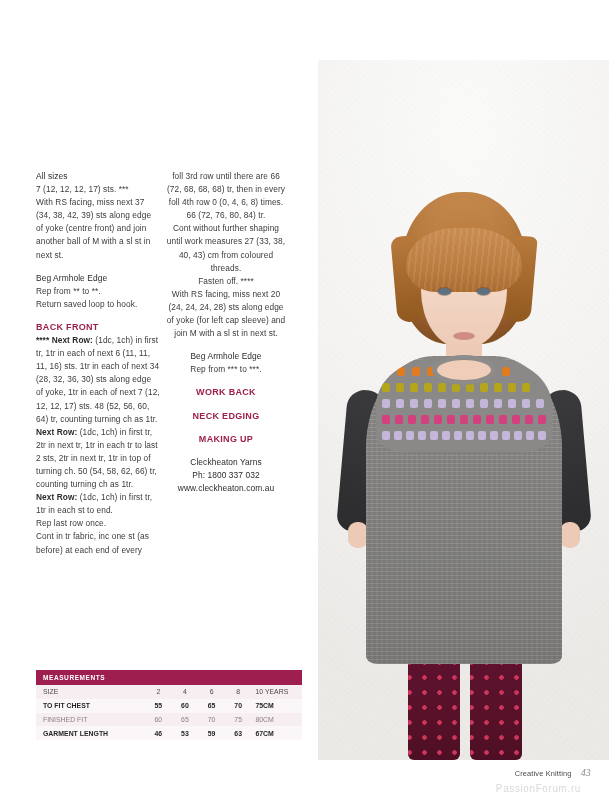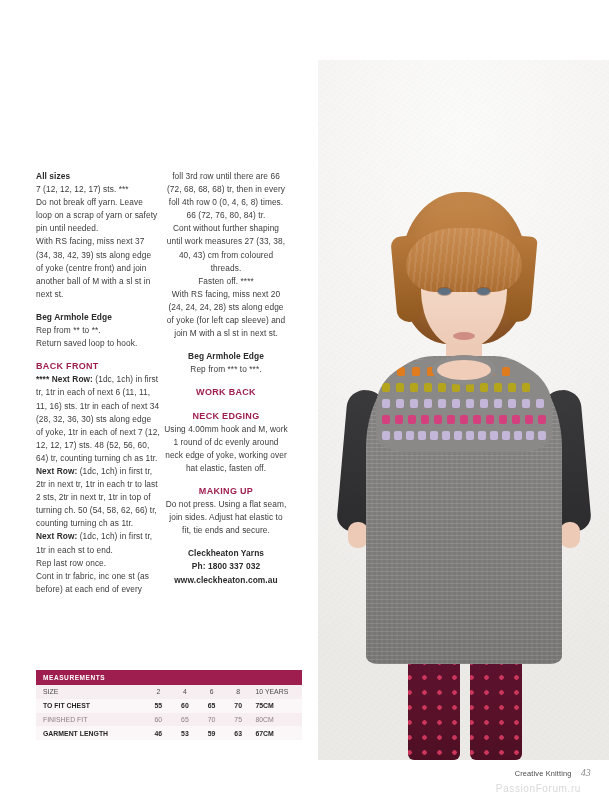--- a/index.html
+++ b/index.html
@@ -123,21 +123,21 @@
   .cols{
     position:absolute;left:36px;top:170px;width:266px;height:492px;
   }
   .col{
     position:absolute;top:0;width:124px;height:492px;
     font-size:8.3px;line-height:13.1px;color:#3b3b3b;letter-spacing:.01em;
   }
   .col.c1{left:0;} .col.c2{left:128px;text-align:center;}
   .col p{margin:0;}
   .col .gap{height:10px;}
-  .h-sub{font-weight:bold;color:#2b2b2b;font-size:8.4px;margin:0;}
+  .h-sub{font-weight:normal;color:#2b2b2b;font-size:8.4px;margin:0;}
   .h-main{
     font-weight:bold;color:#9e1f4f;font-size:9px;letter-spacing:.035em;margin:0;
   }
   .b{font-weight:bold;color:#2b2b2b;}
 
   
   .meas{
     position:absolute;left:36px;top:670px;width:266px;
     font-size:6.9px;
   }
@@ -270,21 +270,20 @@
     <div class="collar"></div>
 
     <div class="leg l"></div>
     <div class="leg r"></div>
   </div>
 
   <div class="cols">
     <div class="col c1" id="col-left">
         <p class="h-sub">All sizes</p>
         <p>7 (12, 12, 12, 17) sts. ***</p>
-        <p>Do not break off yarn. Leave loop on a scrap of yarn or safety pin until needed.</p>
         <p>With RS facing, miss next 37 (34, 38, 42, 39) sts along edge of yoke (centre front) and join another ball of M with a sl st in next st.</p>
         <div class="gap"></div>
         <p class="h-sub">Beg Armhole Edge</p>
         <p>Rep from ** to **.</p>
         <p>Return saved loop to hook.</p>
         <div class="gap"></div>
         <p class="h-main">BACK FRONT</p>
         <p><span class="b">**** Next Row:</span><span> (1dc, 1ch) in first tr, 1tr in each of next 6 (11, 11, 11, 16) sts. 1tr in each of next 34 (28, 32, 36, 30) sts along edge of yoke, 1tr in each of next 7 (12, 12, 12, 17) sts. 48 (52, 56, 60, 64) tr, counting turning ch as 1tr.</span></p>
         <p><span class="b">Next Row:</span><span> (1dc, 1ch) in first tr, 2tr in next tr, 1tr in each tr to last 2 sts, 2tr in next tr, 1tr in top of turning ch. 50 (54, 58, 62, 66) tr, counting turning ch as 1tr.</span></p>
         <p><span class="b">Next Row:</span><span> (1dc, 1ch) in first tr, 1tr in each st to end.</span></p>
@@ -296,24 +295,22 @@
         <p>Cont without further shaping until work measures 27 (33, 38, 40, 43) cm from coloured threads.</p>
         <p>Fasten off. ****</p>
         <p>With RS facing, miss next 20 (24, 24, 24, 28) sts along edge of yoke (for left cap sleeve) and join M with a sl st in next st.</p>
         <div class="gap"></div>
         <p class="h-sub">Beg Armhole Edge</p>
         <p>Rep from *** to ***.</p>
         <div class="gap"></div>
         <p class="h-main">WORK BACK</p>
         <div class="gap"></div>
         <p class="h-main">NECK EDGING</p>
-        <p>Using 4.00mm hook and M, work 1 round of dc evenly around neck edge of yoke, working over hat elastic, fasten off.</p>
         <div class="gap"></div>
         <p class="h-main">MAKING UP</p>
-        <p>Do not press. Using a flat seam, join sides. Adjust hat elastic to fit, tie ends and secure.</p>
         <div class="gap"></div>
         <p class="h-sub">Cleckheaton Yarns</p>
         <p class="h-sub">Ph: 1800 337 032</p>
         <p class="h-sub">www.cleckheaton.com.au</p>
       </div>
   </div>
 
   <div class="meas">
     <div class="meas-head">MEASUREMENTS</div>
     <table>

